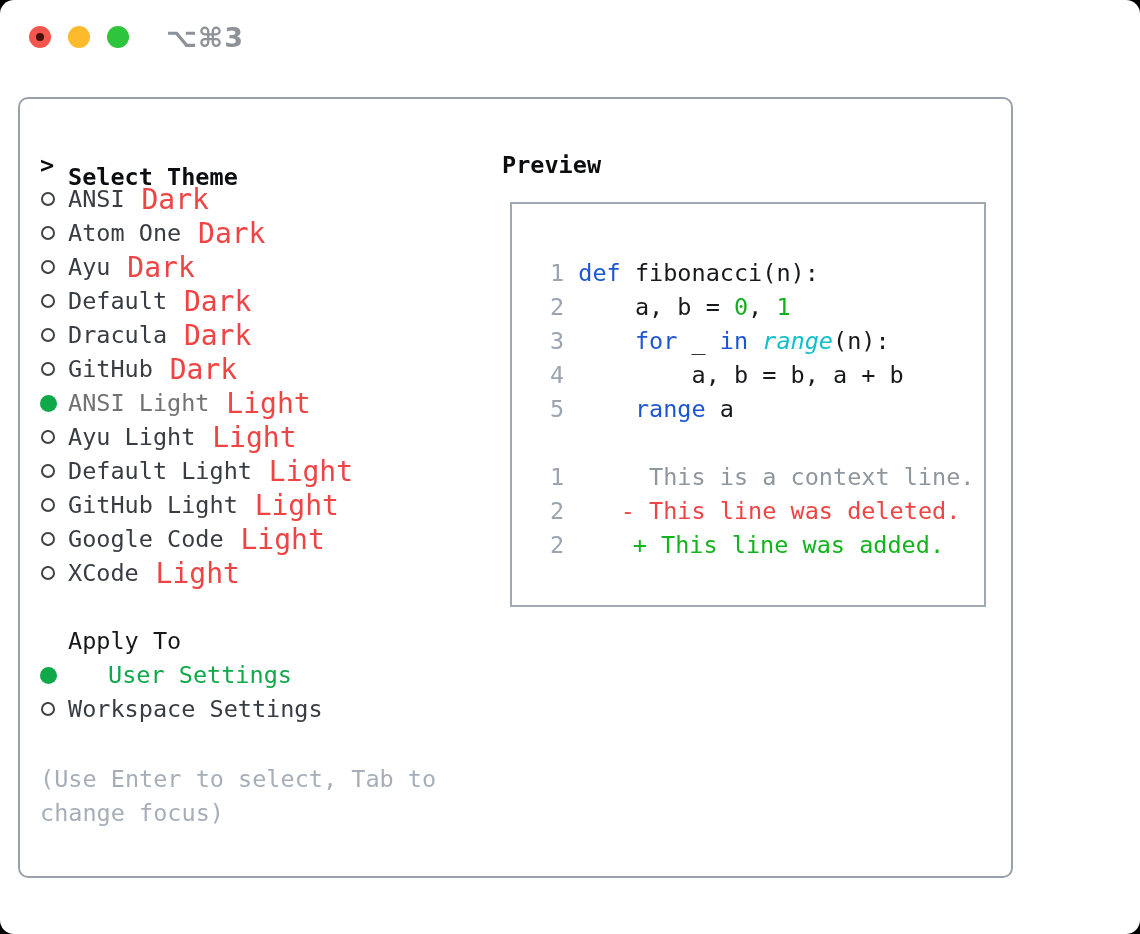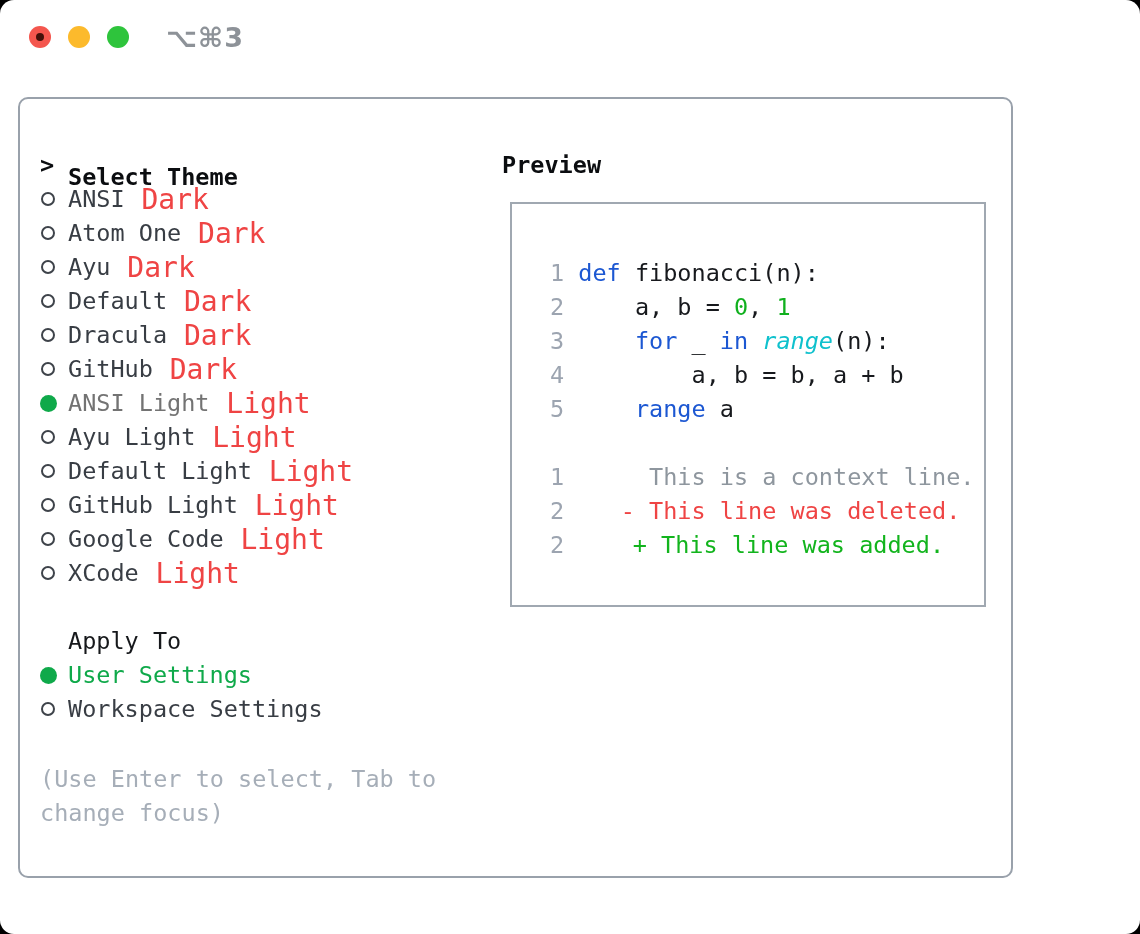--- a/index.html
+++ b/index.html
@@ -55,21 +55,21 @@
     width: 14px; height: 14px; border-radius: 50%;
     border: 2.5px solid #3e434a; box-sizing: border-box; margin-left: 1px;
   }
   .radio.sel {
     width: 17px; height: 17px; border: none; background: #0fa94a; margin-left: 0;
   }
   .tname { color: #383d44; font-size: 23.5px; }
   .tname.sel-text { color: #737373; text-align: right; }
   .variant { color: #ef4444; font-size: 28px; }
   .opt-label { color: #383d44; font-size: 23.5px; }
-  .opt-label.sel-text { color: #0fa94a; }
+  .opt-label.sel-text { color: #0fa94a; margin-left: 40px; }
   .help { position: absolute; left: 20px; top: 663px; }
   .help div { height: 34px; line-height: 34px; color: #a6aeb8; font-size: 23.5px; white-space: pre; }
 
   
   .preview-heading {
     position: absolute; left: 482px; top: 49px; height: 34px; line-height: 34px;
     font-weight: bold; color: #0b0d10; font-size: 23.5px;
   }
   .preview-box {
     position: absolute; left: 490px; top: 103px;

